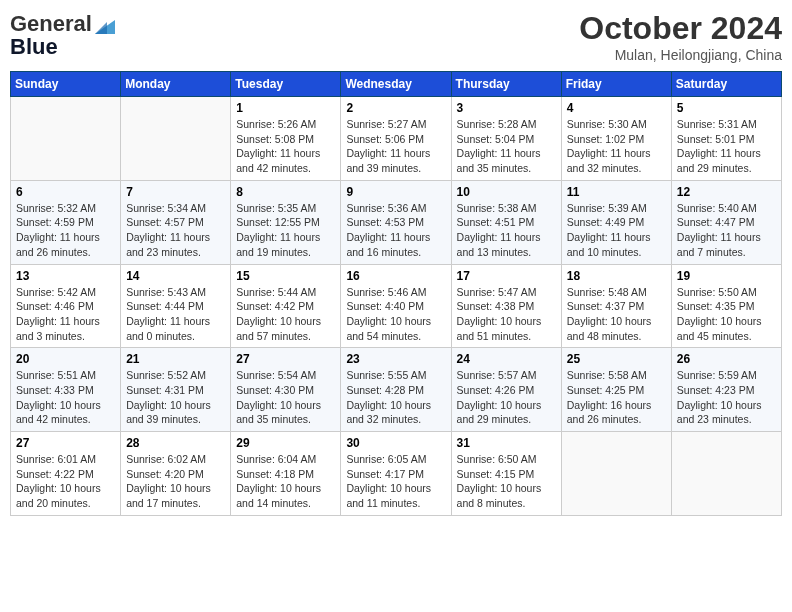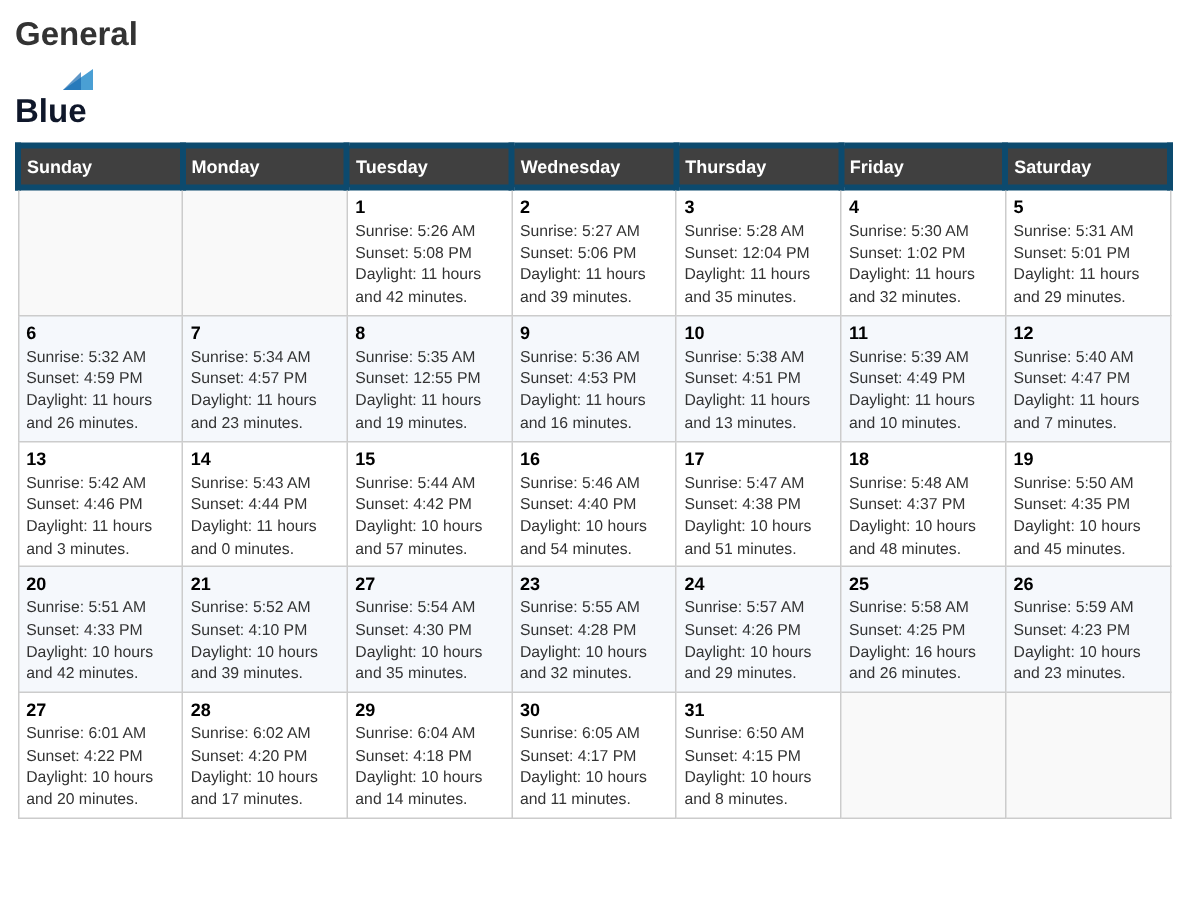--- a/index.html
+++ b/index.html
@@ -22,47 +22,46 @@
       align-items: flex-start;
     }
     .logo-text {
       font-size: 22px;
       font-weight: bold;
       color: #333;
     }
     .logo-top {
       display: flex;
       align-items: center;
-      flex-direction: column;
     }
     .title-area {
       text-align: right;
     }
     .month-title {
       font-size: 32px;
       font-weight: bold;
       color: #333;
     }
     .location {
       font-size: 14px;
       color: #555;
     }
     .calendar {
       width: 100%;
       border-collapse: collapse;
       font-size: 10.5px;
     }
     .calendar th {
-      background: #404040;
+      background: #1d4ed8;
       color: #fff;
       padding: 5px 4px;
       text-align: left;
       font-size: 12px;
       font-weight: bold;
-      border: 4px solid #0c4a6e;
+      border: 1px solid #0c4a6e;
     }
     .calendar td {
       border: 1px solid #ccc;
       vertical-align: top;
       padding: 4px 5px;
       width: calc(100%/7);
       min-height: 80px;
       background: #fff;
     }
     .calendar tr:nth-child(even) td {
@@ -91,20 +90,24 @@
       <span class="logo-text">General</span>
       <div style="display:inline-block; margin-left:3px; margin-top:2px;">
         <svg width="20" height="22" viewBox="0 0 20 22">
           <polygon points="0,22 20,22 20,8" fill="#4a9fd4"></polygon>
           <polygon points="0,22 12,10 12,22" fill="#1a6bb0" opacity="0.7"></polygon>
         </svg>
       </div>
     </div>
     <span class="logo-text" style="color:#0f172a; margin-top:-4px;">Blue</span>
   </div>
+  <div class="title-area">
+    <div class="month-title">October 2024</div>
+    <div class="location">Mulan, Heilongjiang, China</div>
+  </div>
 </div>
 
 <table class="calendar">
   <thead>
     <tr id="weekday-header">
         <th>Sunday</th>
         <th>Monday</th>
         <th>Tuesday</th>
         <th>Wednesday</th>
         <th>Thursday</th>
@@ -129,21 +132,21 @@
         <div class="day-info">
           <span>Sunrise: 5:27 AM</span><br>
           <span>Sunset: 5:06 PM</span><br>
           <span>Daylight: 11 hours and 39 minutes.</span>
         </div>
       </td>
         <td>
         <span class="day-num">3</span>
         <div class="day-info">
           <span>Sunrise: 5:28 AM</span><br>
-          <span>Sunset: 12:04 PM</span><br>
+          <span>Sunset: 5:04 PM</span><br>
           <span>Daylight: 11 hours and 35 minutes.</span>
         </div>
       </td>
         <td>
         <span class="day-num">4</span>
         <div class="day-info">
           <span>Sunrise: 5:30 AM</span><br>
           <span>Sunset: 1:02 PM</span><br>
           <span>Daylight: 11 hours and 32 minutes.</span>
         </div>
@@ -279,21 +282,21 @@
         <div class="day-info">
           <span>Sunrise: 5:51 AM</span><br>
           <span>Sunset: 4:33 PM</span><br>
           <span>Daylight: 10 hours and 42 minutes.</span>
         </div>
       </td>
         <td>
         <span class="day-num">21</span>
         <div class="day-info">
           <span>Sunrise: 5:52 AM</span><br>
-          <span>Sunset: 4:10 PM</span><br>
+          <span>Sunset: 4:31 PM</span><br>
           <span>Daylight: 10 hours and 39 minutes.</span>
         </div>
       </td>
         <td>
         <span class="day-num">27</span>
         <div class="day-info">
           <span>Sunrise: 5:54 AM</span><br>
           <span>Sunset: 4:30 PM</span><br>
           <span>Daylight: 10 hours and 35 minutes.</span>
         </div>

